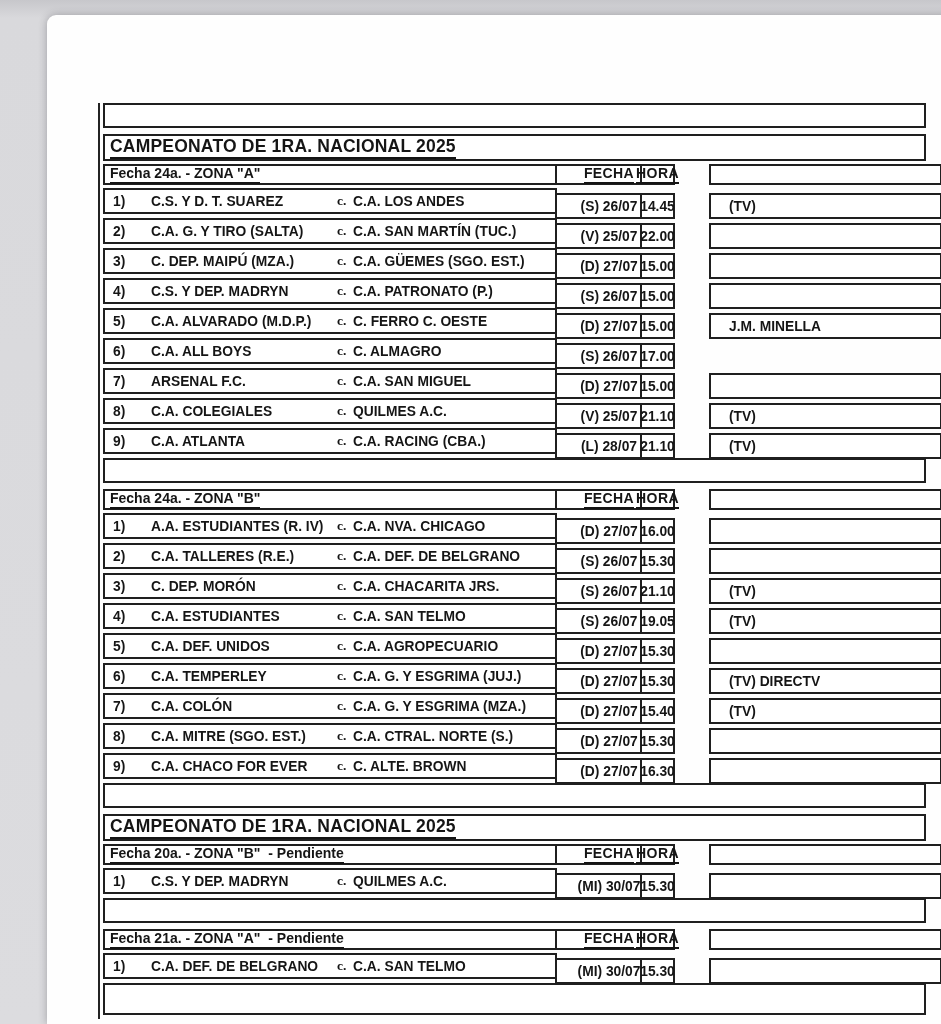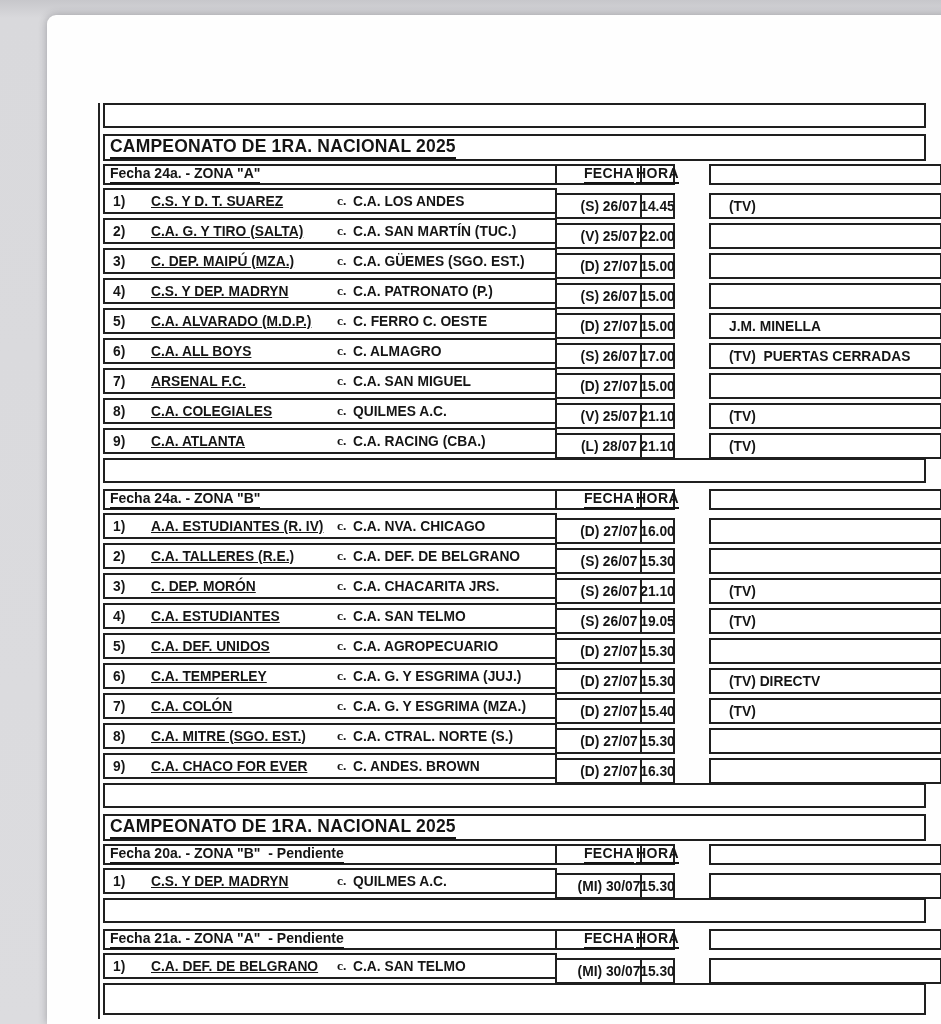--- a/index.html
+++ b/index.html
@@ -29,21 +29,21 @@
   .row.mrow .off{top:5px;}
   .zhead .c-left{padding-left:5px;}
   .title-text{font-size:17.5px;font-weight:700;letter-spacing:.2px;
     border-bottom:2.5px solid #141414;white-space:nowrap;line-height:1.15;}
   .zhead-text{font-size:14px;font-weight:700;border-bottom:2px solid #141414;
     white-space:nowrap;line-height:1.2;}
   .col-label{font-size:14px;font-weight:700;letter-spacing:.4px;
     border-bottom:2px solid #141414;line-height:1.2;}
   .teams{font-weight:700;font-size:13.8px;white-space:nowrap;}
   .num{padding-left:8px;width:46px;box-sizing:border-box;flex:none;}
-  .home{width:186px;flex:none;text-decoration:underline;}
+  .home{width:186px;flex:none;}
   .vs{width:16px;flex:none;font-family:"Liberation Serif",serif;font-size:13.5px;}
   .away{flex:none;}
   .val{font-weight:700;font-size:13.8px;white-space:nowrap;}
 </style>
 </head>
 <body>
 
 <div id="paper">
   <div id="table">
       <div class="row spacer">
@@ -157,23 +157,20 @@
           <span class="home">C.A. ALL BOYS</span>
           <span class="vs">c.</span>
           <span class="away">C. ALMAGRO</span>
         </div>
         <div class="cell c-fecha off ctr">
           <span class="val">(S) 26/07</span>
         </div>
         <div class="cell c-hora off ctr">
           <span class="val">17.00</span>
         </div>
-        <div class="cell c-nota off">
-          <span class="val">(TV)&nbsp; PUERTAS CERRADAS</span>
-        </div>
       </div>
       <div class="row mrow">
         <div class="cell c-left teams">
           <span class="num">7)</span>
           <span class="home">ARSENAL F.C.</span>
           <span class="vs">c.</span>
           <span class="away">C.A. SAN MIGUEL</span>
         </div>
         <div class="cell c-fecha off ctr">
           <span class="val">(D) 27/07</span>
@@ -368,21 +365,21 @@
         </div>
         <div class="cell c-nota off">
           <span class="val"></span>
         </div>
       </div>
       <div class="row mrow">
         <div class="cell c-left teams">
           <span class="num">9)</span>
           <span class="home">C.A. CHACO FOR EVER</span>
           <span class="vs">c.</span>
-          <span class="away">C. ANDES. BROWN</span>
+          <span class="away">C. ALTE. BROWN</span>
         </div>
         <div class="cell c-fecha off ctr">
           <span class="val">(D) 27/07</span>
         </div>
         <div class="cell c-hora off ctr">
           <span class="val">16.30</span>
         </div>
         <div class="cell c-nota off">
           <span class="val"></span>
         </div>

